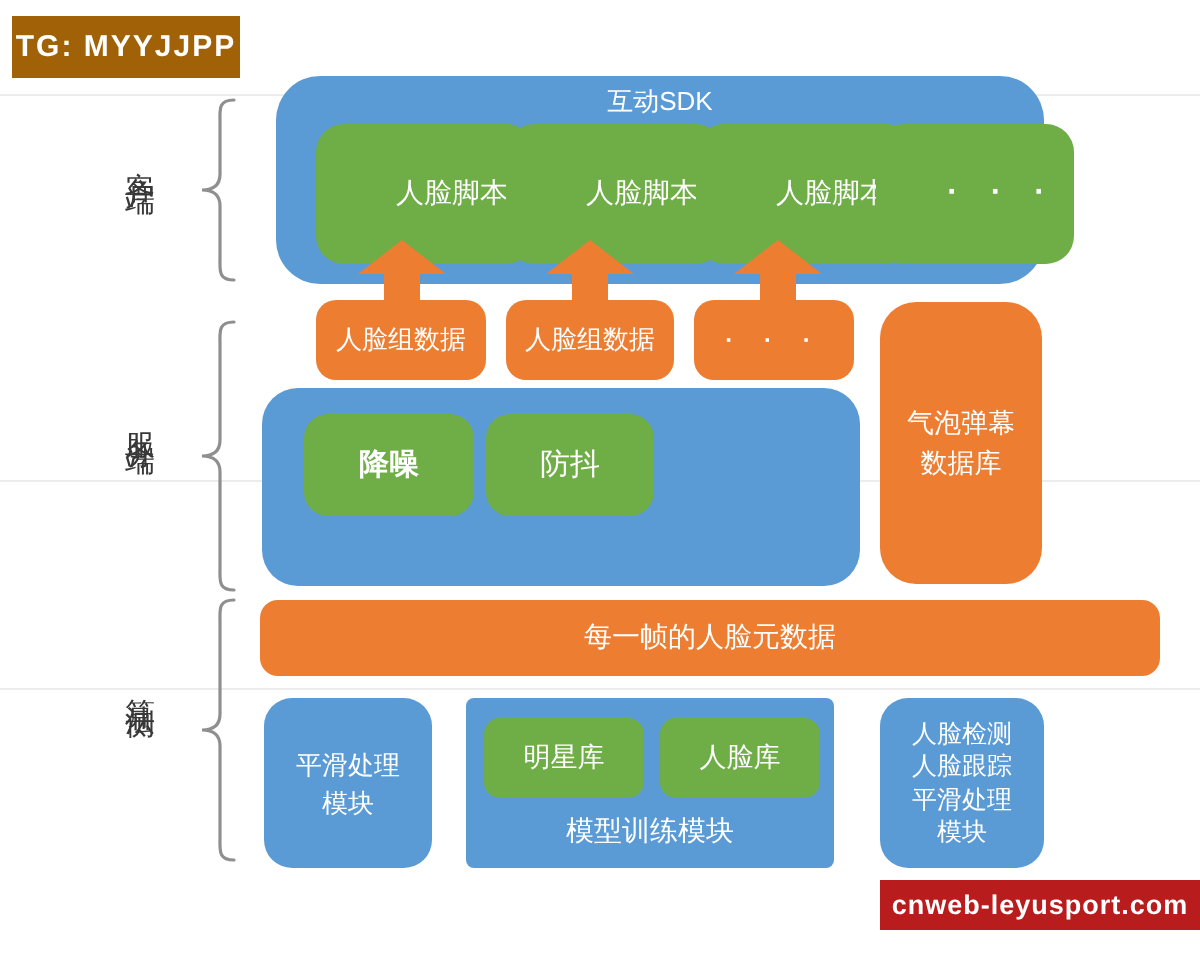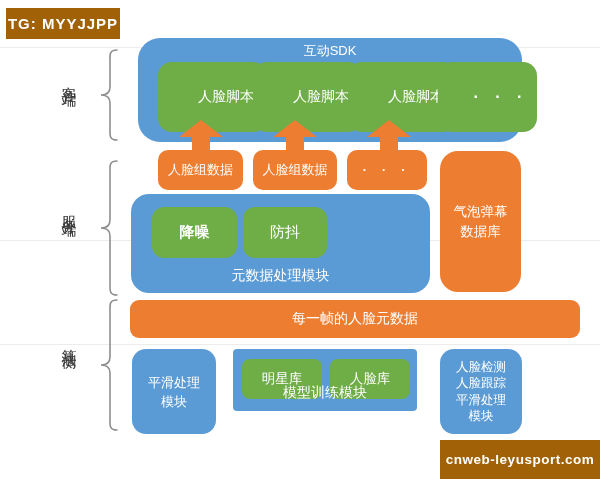--- a/index.html
+++ b/index.html
@@ -3,21 +3,21 @@
 <meta charset="utf-8">
 <style>
   html,body{margin:0;padding:0;background:#ffffff;}
   body{width:600px;height:480px;position:relative;overflow:hidden;
        font-family:"Liberation Sans","DejaVu Sans",sans-serif;}
   .divider{position:absolute;left:0;right:0;height:1px;background:#ececec;}
   .badge{position:absolute;display:flex;align-items:center;justify-content:center;
          color:#fff;font-weight:bold;}
   #badge-tg{left:6px;top:8px;width:114px;height:31px;background:#a16207;
             font-size:15px;letter-spacing:1px;}
-  #badge-site{left:440px;top:440px;width:160px;height:39px;background:#a16207;
+  #badge-site{left:440px;top:440px;width:160px;height:25px;background:#b91c1c;
               font-size:13.5px;letter-spacing:0.5px;}
   .layer-label{position:absolute;writing-mode:vertical-rl;text-orientation:upright;
                color:#383838;font-size:15px;letter-spacing:3px;line-height:18px;}
   .brace{position:absolute;left:97px;width:24px;}
   .brace path{stroke:#8f8f8f;stroke-width:1.6;fill:none;stroke-linecap:round;}
   .blue-box{position:absolute;background:#5b9bd5;border-radius:18px;}
   .green-box{position:absolute;background:#6fad47;border-radius:12px;
              display:flex;align-items:center;justify-content:center;
              color:#fff;font-size:14px;}
   .orange-box{position:absolute;background:#ed7d31;border-radius:10px;
@@ -44,21 +44,21 @@
   #step-1{left:21px;width:85px;font-weight:bold;} #step-2{left:112px;width:84px;} #step-3{left:206px;width:83px;}
   #meta-title{bottom:8px;font-size:14px;}
   
   #bubble-db{left:440px;top:151px;width:81px;height:141px;border-radius:18px;
              font-size:13.5px;line-height:20px;}
   
   #frame-bar{left:130px;top:300px;width:450px;height:38px;border-radius:9px;font-size:14px;}
   
   #video-box{left:132px;top:349px;width:84px;height:85px;border-radius:14px;
              color:#fff;font-size:13px;line-height:19px;}
-  #training-box{left:233px;top:349px;width:184px;height:62px;border-radius:4px;}
+  #training-box{left:233px;top:349px;width:184px;height:85px;border-radius:4px;}
   .lib-box{top:10px;height:40px;border-radius:8px;font-size:13.5px;}
   #lib-1{left:9px;width:80px;} #lib-2{left:97px;width:80px;}
   #training-title{bottom:9px;font-size:14px;}
   #detect-box{left:440px;top:349px;width:82px;height:85px;border-radius:14px;
               color:#fff;font-size:12.5px;line-height:16.5px;}
 </style>
 </head>
 <body>
 
 <div class="divider" style="top:47px"></div>
@@ -101,21 +101,20 @@
   <polygon points="22,0 44,17 31,17 31,31 13,31 13,17 0,17" fill="#ed7d31"></polygon>
 </svg>
 
 <div class="orange-box face-group" id="group-1">人脸组数据</div>
 <div class="orange-box face-group" id="group-2">人脸组数据</div>
 <div class="orange-box face-group dots" id="group-3">· · ·</div>
 
 <div class="blue-box" id="meta-box">
   <div class="green-box meta-step" id="step-1">降噪</div>
   <div class="green-box meta-step" id="step-2">防抖</div>
-  <div class="box-title" id="meta-title">元数据处理模块</div>
 </div>
 
 <div class="orange-box multiline" id="bubble-db">
   <span>气泡弹幕</span>
   <span>数据库</span>
 </div>
 
 <div class="orange-box" id="frame-bar">每一帧的人脸元数据</div>
 
 <div class="blue-box multiline" id="video-box">

